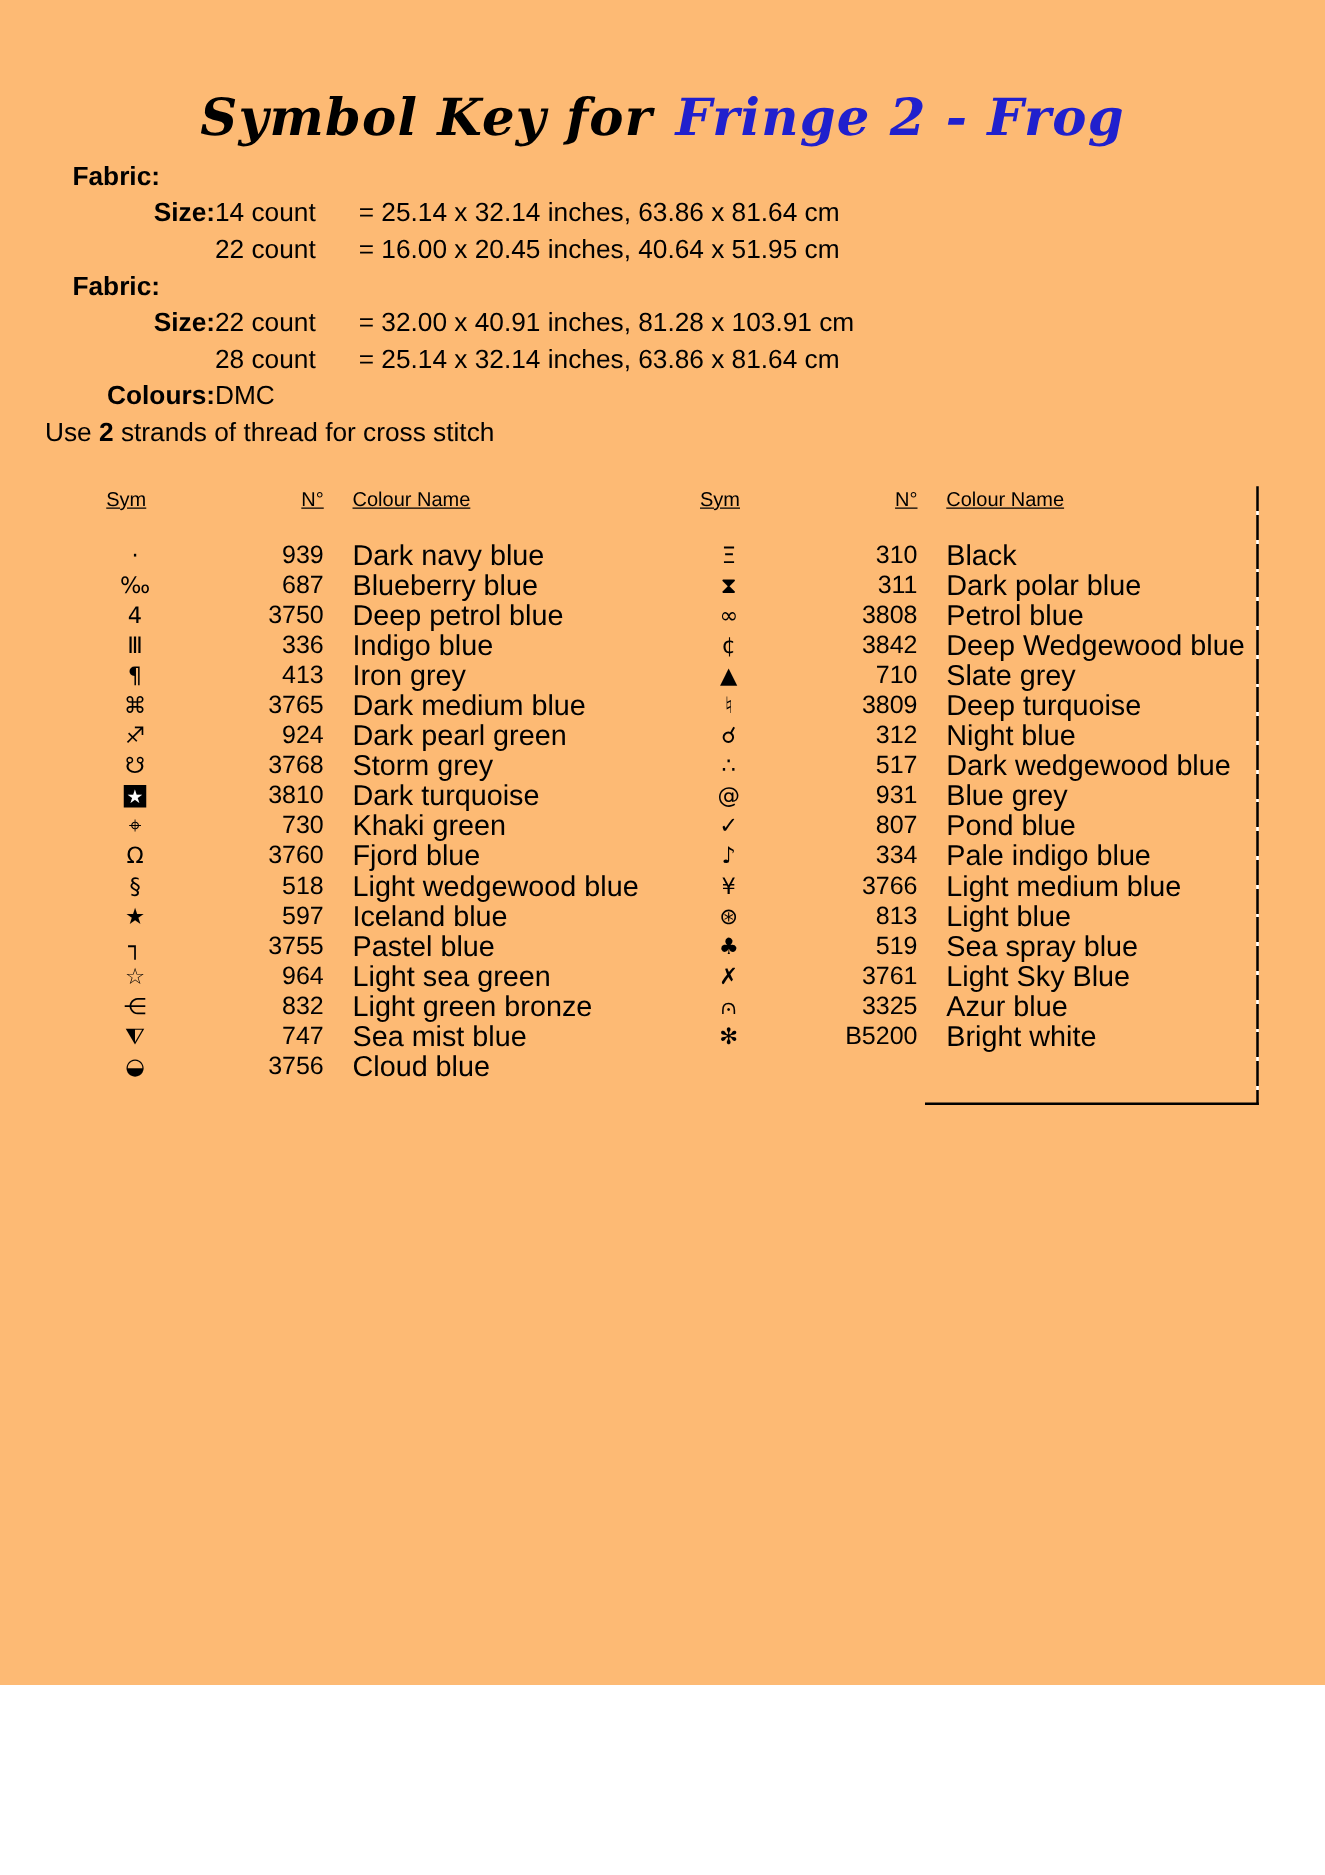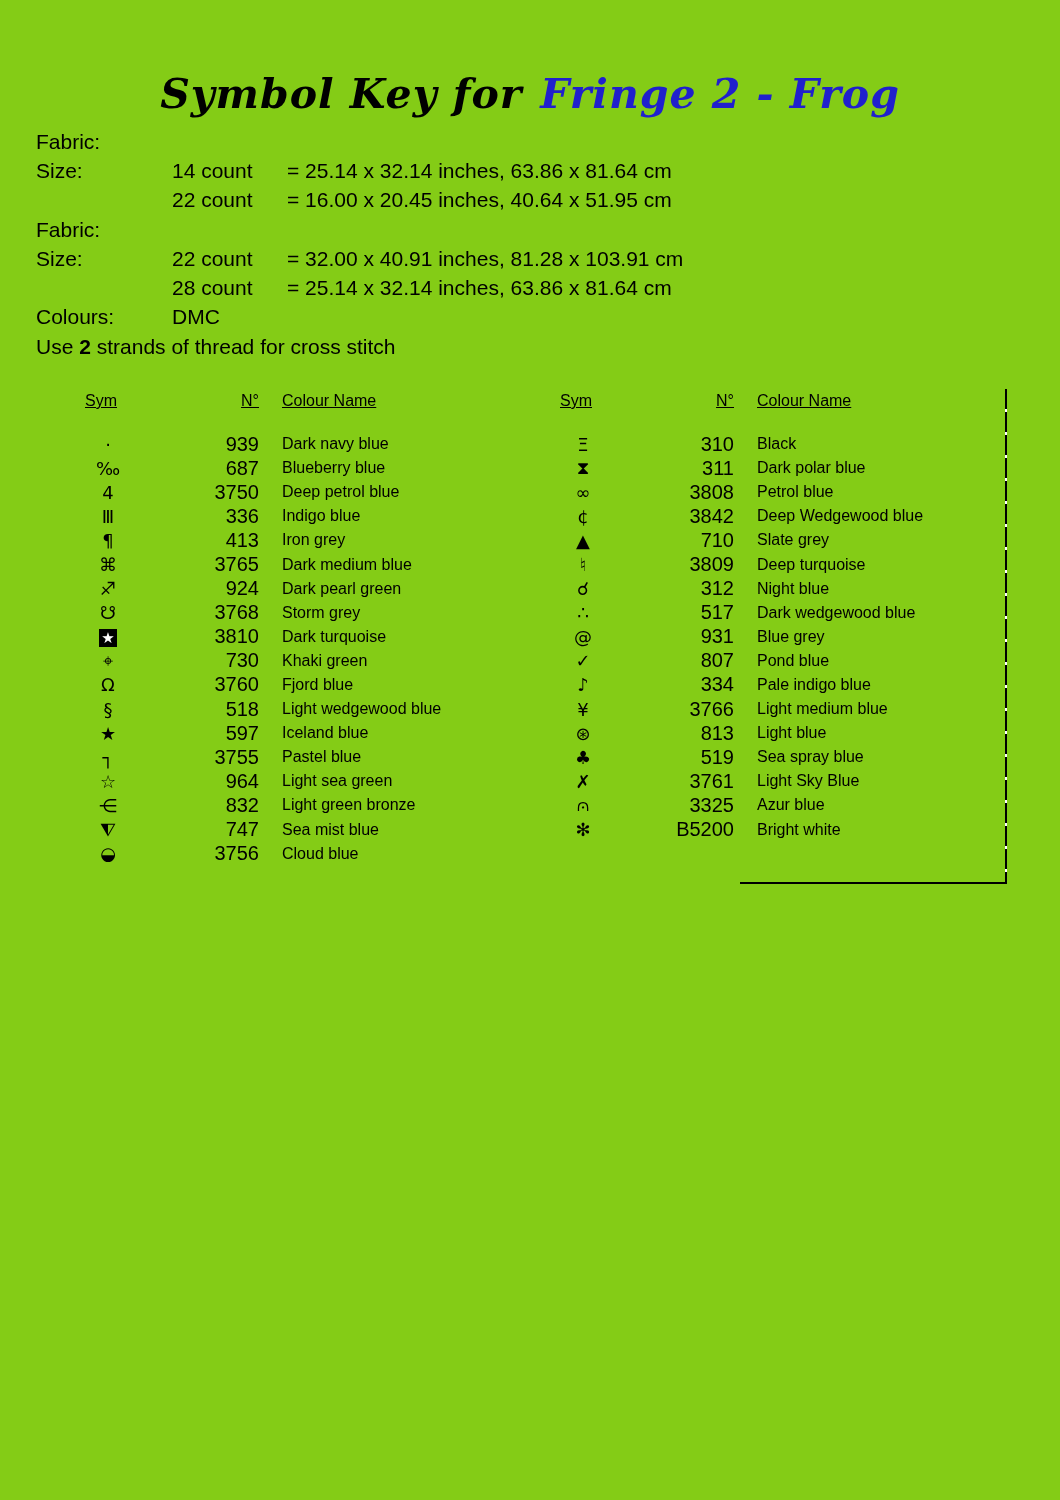--- a/index.html
+++ b/index.html
@@ -1,48 +1,48 @@
 <!DOCTYPE html>
 <html><head>
 <meta charset="utf-8">
 <style>
   html,body{margin:0;padding:0;background:#fff;}
-  .page{position:relative;width:1060px;height:1500px;background:#84cc16;overflow:hidden;
+  .page{position:relative;width:1060px;height:1348px;background:#fdba74;overflow:hidden;
         color:#000;font-family:"Liberation Sans",sans-serif;}
 
   
   .title-line{position:absolute;top:70px;left:0;width:1060px;text-align:center;
               font-family:"DejaVu Serif",serif;font-style:italic;font-weight:700;
               font-size:41px;white-space:nowrap;letter-spacing:1px;}
   .title-name{margin-left:18px;}
 
   
   .info{position:absolute;top:127px;left:36px;font-size:21px;}
   .info-line{display:flex;height:29.3px;align-items:center;white-space:pre;}
-  .lbl{font-weight:400;}
+  .lbl{font-weight:700;text-align:right;}
   .lbl-f{width:92px;}
   .lbl-s{width:136px;}
   .count{width:115px;}
   .bold{font-weight:700;}
 
   
   .key{position:absolute;top:389px;left:0;width:1060px;}
   .tables{display:flex;}
   .tbl-left{margin-left:85px;width:475px;}
   .tbl-right{width:440px;}
   .hdr{display:flex;font-size:16px;height:24px;align-items:center;}
   .hdr .u{text-decoration:underline;}
   .h-sym{width:46px;text-align:left;}
   .h-no{width:128px;text-align:right;}
   .h-name{padding-left:23px;}
   .rows{margin-top:19px;}
   .row{display:flex;height:24.1px;align-items:center;}
   .c-sym{width:46px;text-align:center;font-family:"DejaVu Sans",sans-serif;font-size:18px;}
   .c-no{width:128px;text-align:right;font-size:20px;}
-  .c-name{padding-left:23px;font-size:16px;white-space:nowrap;}
+  .c-name{padding-left:23px;font-size:23px;white-space:nowrap;}
   .boxed{display:inline-block;background:#000;color:#fff;padding:0 2px;
          font-size:15px;line-height:18px;}
 
   
   .v-line{position:absolute;left:1005px;top:389px;width:2px;height:495px;
           background:repeating-linear-gradient(to bottom,#000 0 20px,#fff 20px 23px);}
   .h-line{position:absolute;left:740px;top:882px;width:267px;height:2px;background:#000;}
 </style>
 </head>
 <body>

